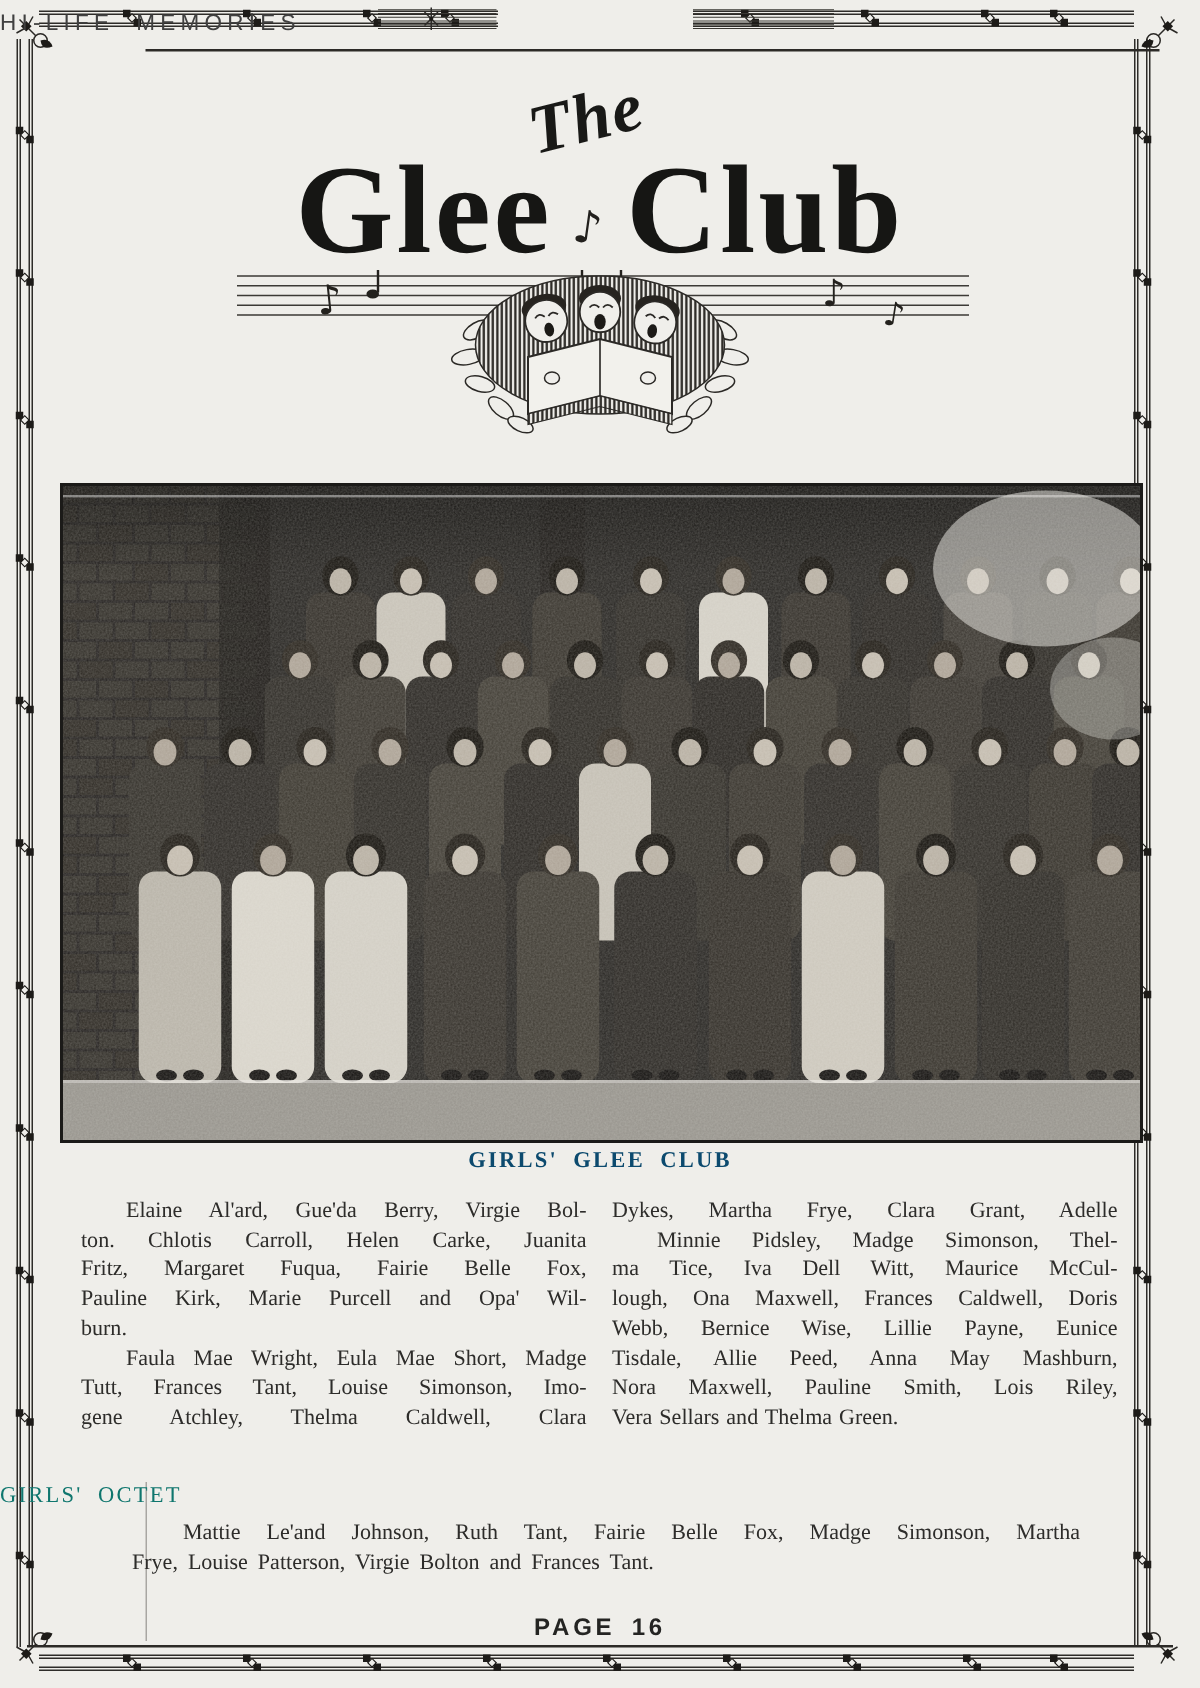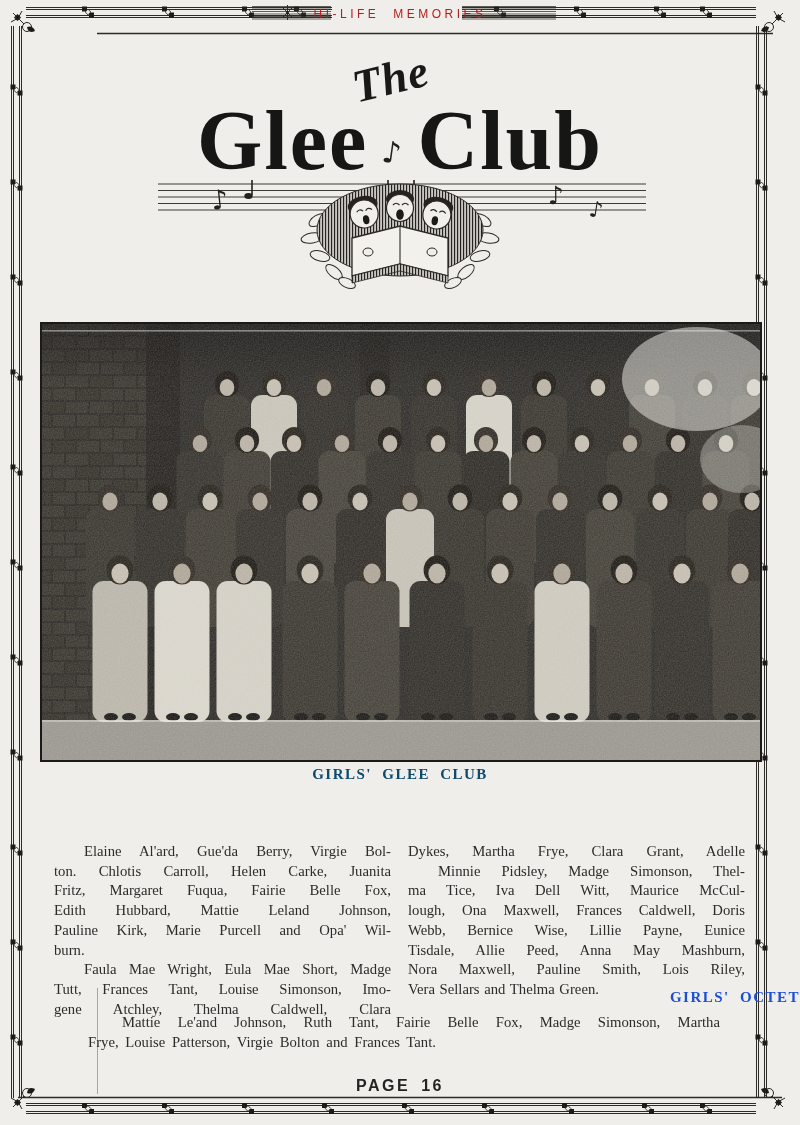--- a/index.html
+++ b/index.html
@@ -3,23 +3,23 @@
 <meta charset="utf-8">
 <style>
   html,body{margin:0;padding:0;}
   body{
     width:800px;height:1125px;position:relative;overflow:hidden;
     background:#efeeea;color:#2b2b2b;
     font-family:"Liberation Serif","DejaVu Serif",serif;
   }
   
   .mast-label{
-    position:absolute;top:7px;left:0;width:100%;text-align:center;
+    position:absolute;top:7px;left:0;width:100%;text-align:left;
     font-family:"Liberation Sans","DejaVu Sans",sans-serif;
-    font-size:12px;letter-spacing:3.5px;word-spacing:7px;color:#b91c1c;font-weight:500;
+    font-size:15px;letter-spacing:3.5px;word-spacing:7px;color:#404040;font-weight:500;
   }
   
   .the-script{
     position:absolute;top:52px;left:352px;
     font-size:46px;font-style:italic;font-weight:bold;color:#191917;
     transform:rotate(-14deg);letter-spacing:1px;
   }
   .title-row{
     position:absolute;top:99px;left:0;width:100%;
     text-align:center;font-size:84px;line-height:1;font-weight:bold;color:#161614;
@@ -33,28 +33,28 @@
   .photo{
     position:absolute;top:322px;left:40px;width:718px;height:436px;margin:0;
     border:2px solid #1b1a18;background:#282623;box-sizing:content-box;
   }
   .photo svg{display:block;}
   
   .caption{
     position:absolute;top:766px;left:0;width:100%;text-align:center;
     font-size:15px;font-weight:bold;letter-spacing:1.5px;word-spacing:5px;color:#0c4a6e;
   }
-  .cols{position:absolute;top:798px;left:54px;width:692px;display:flex;gap:17px;margin-top:44px;}
+  .cols{position:absolute;top:798px;left:54px;width:692px;display:flex;gap:17px;}
   .col{width:337px;}
   .ln{font-size:14.7px;line-height:19.7px;word-spacing:1px;color:#2d2c2a;}
   .j{text-align:justify;text-align-last:justify;}
   .ind{text-indent:30px;}
   .octet-heading{
-    position:absolute;top:989px;left:0;width:100%;text-align:right;
-    font-size:15px;font-weight:bold;letter-spacing:1.5px;word-spacing:5px;color:#1d4ed8;
+    position:absolute;top:989px;left:0;width:100%;text-align:left;
+    font-size:15px;font-weight:normal;letter-spacing:1.5px;word-spacing:5px;color:#0f766e;
   }
   .octet{position:absolute;top:1013px;left:88px;width:632px;}
   .octet .ln{word-spacing:3px;}
   .octet .ind{text-indent:34px;}
   .pagenum{
     position:absolute;top:1077px;left:0;width:100%;text-align:center;
     font-family:"Liberation Sans","DejaVu Sans",sans-serif;
     font-size:16px;font-weight:bold;letter-spacing:2.5px;word-spacing:4px;color:#242422;
   }
   .frame-svg,.staff-svg{position:absolute;left:0;pointer-events:none;}
@@ -605,21 +605,20 @@
   </svg>
 </figure>
 
 <h2 class="caption" style="margin:0;">GIRLS' GLEE CLUB</h2>
 
 <div class="cols">
   <div class="col">
     <div class="ln j ind">Elaine Al'ard, Gue'da Berry, Virgie Bol-</div>
     <div class="ln j">ton. Chlotis Carroll, Helen Carke, Juanita</div>
     <div class="ln j">Fritz, Margaret Fuqua, Fairie Belle Fox,</div>
-    <div class="ln j">Edith Hubbard, Mattie Leland Johnson,</div>
     <div class="ln j">Pauline Kirk, Marie Purcell and Opa' Wil-</div>
     <div class="ln">burn.</div>
     <div class="ln j ind">Faula Mae Wright, Eula Mae Short, Madge</div>
     <div class="ln j">Tutt, Frances Tant, Louise Simonson, Imo-</div>
     <div class="ln j">gene Atchley, Thelma Caldwell, Clara</div>
   </div>
   <div class="col">
     <div class="ln j">Dykes, Martha Frye, Clara Grant, Adelle</div>
     <div class="ln j ind">Minnie Pidsley, Madge Simonson, Thel-</div>
     <div class="ln j">ma Tice, Iva Dell Witt, Maurice McCul-</div>

